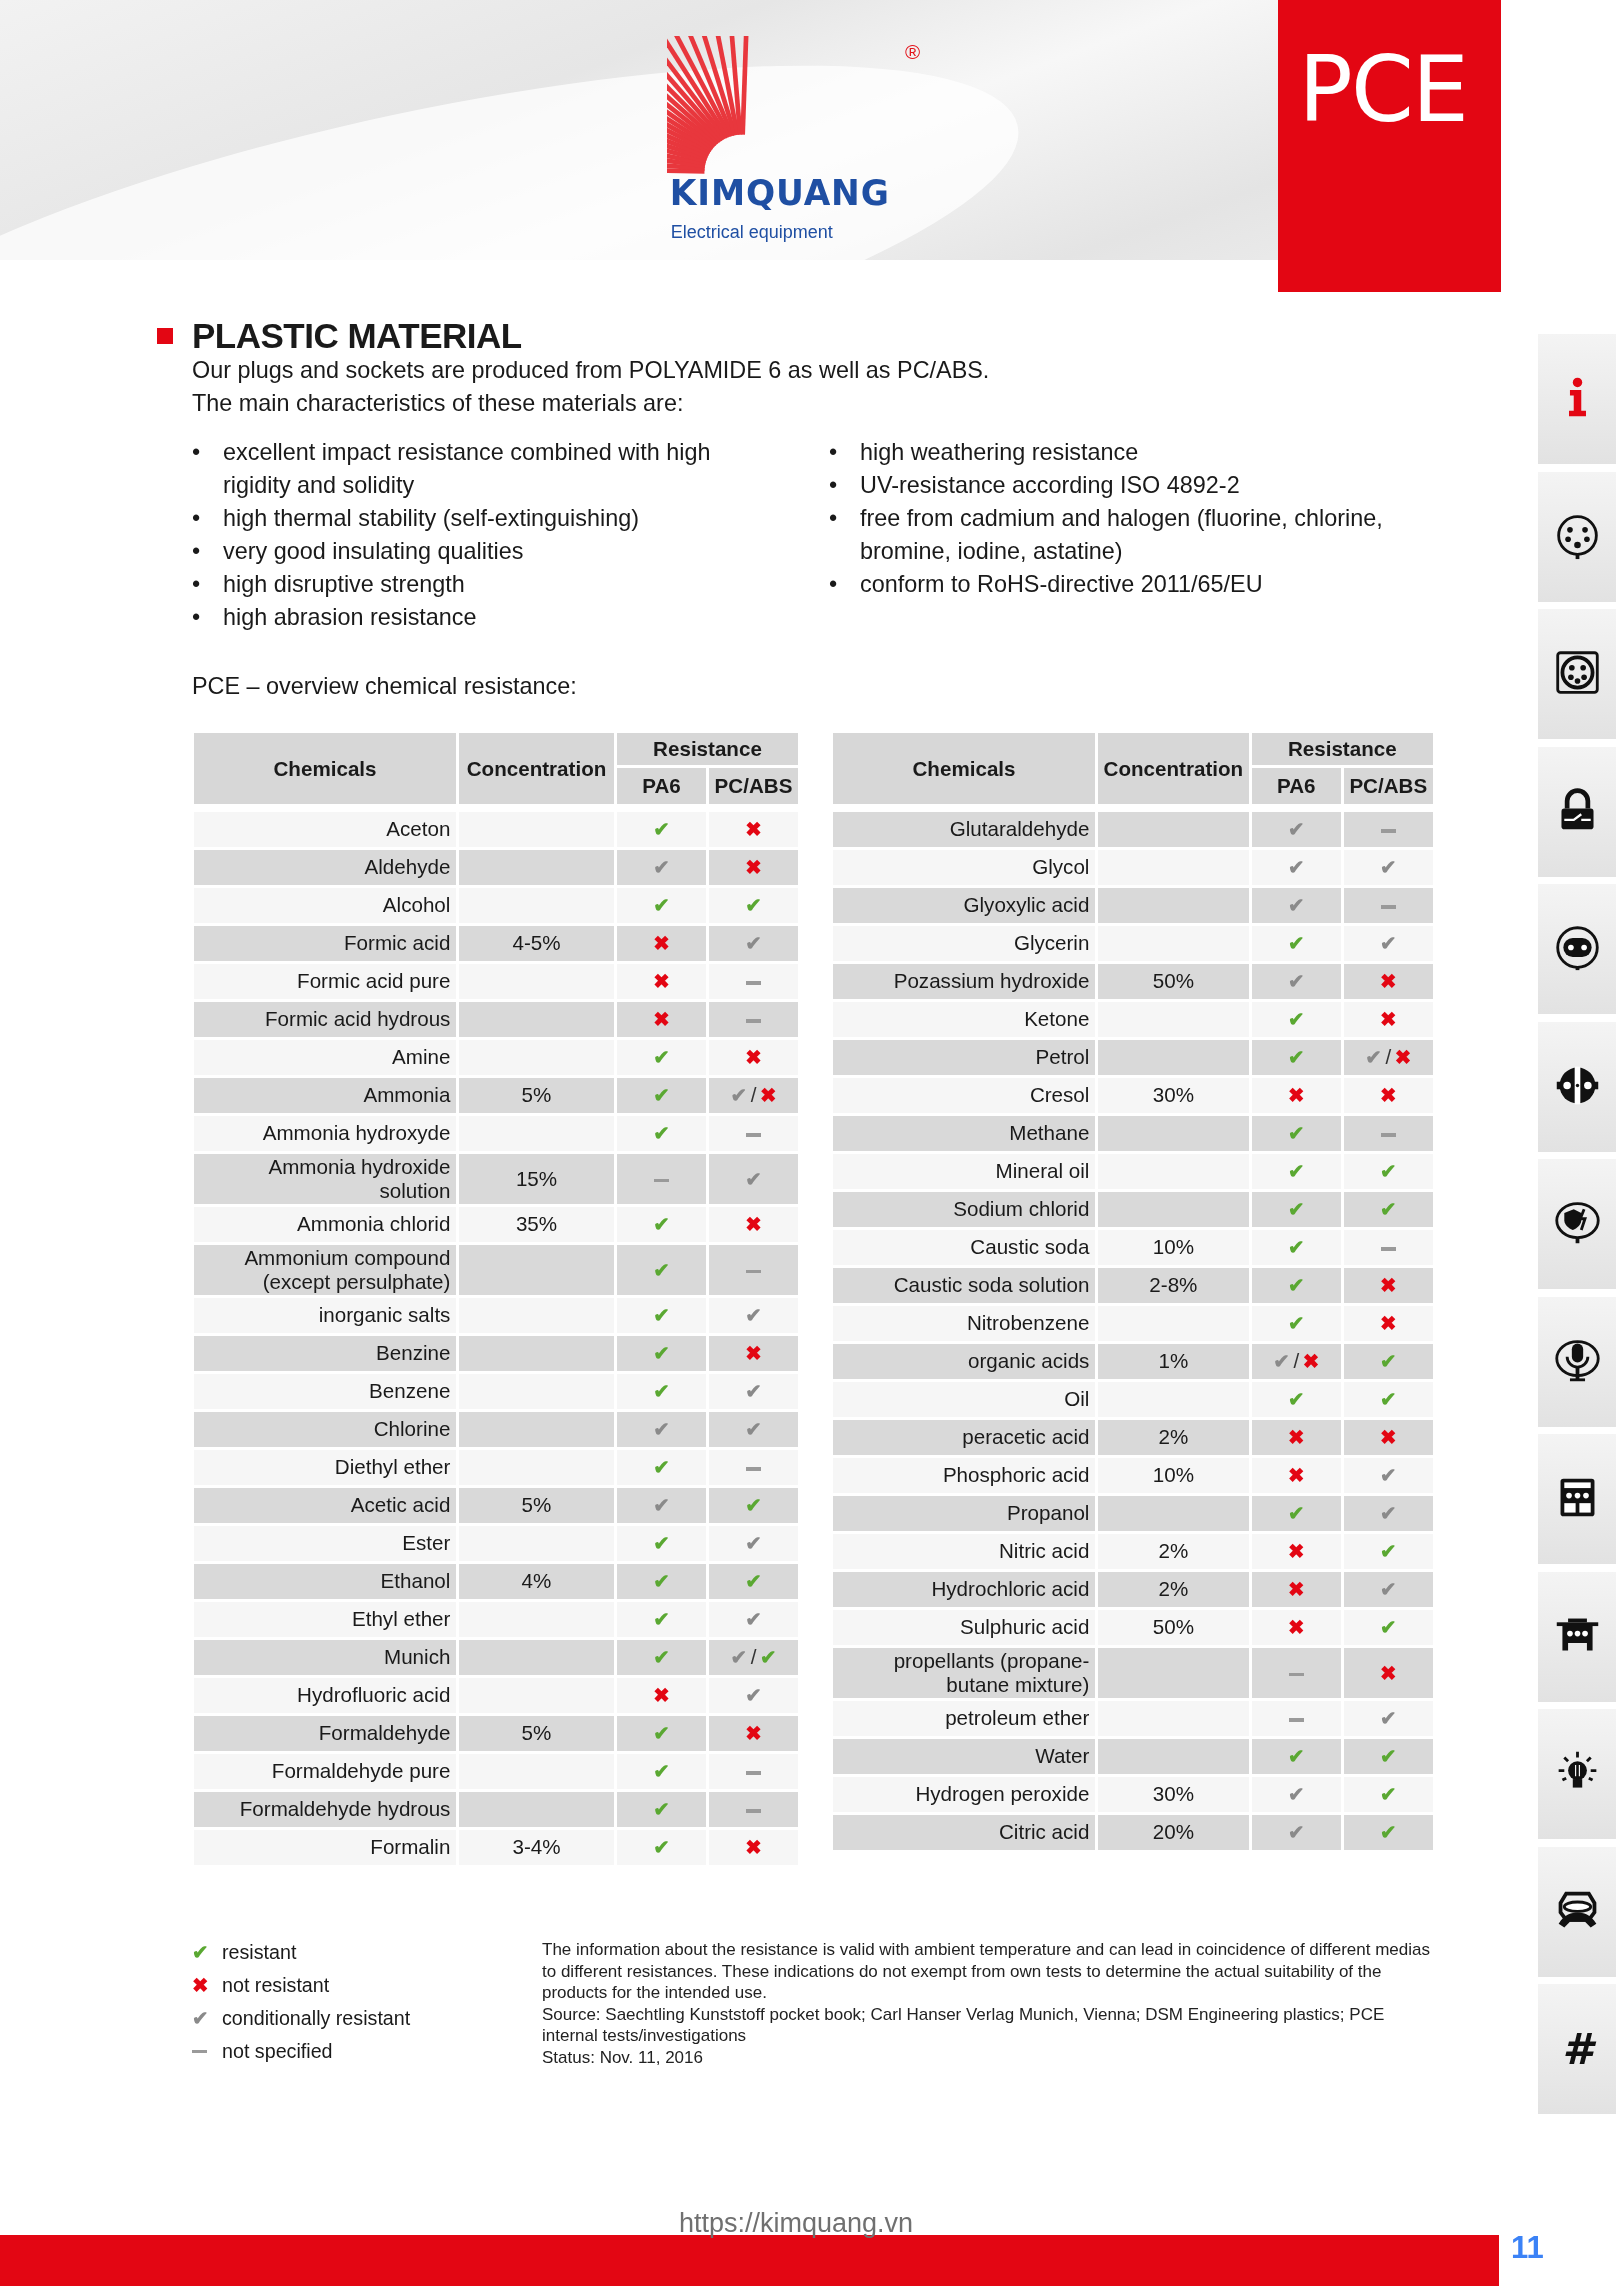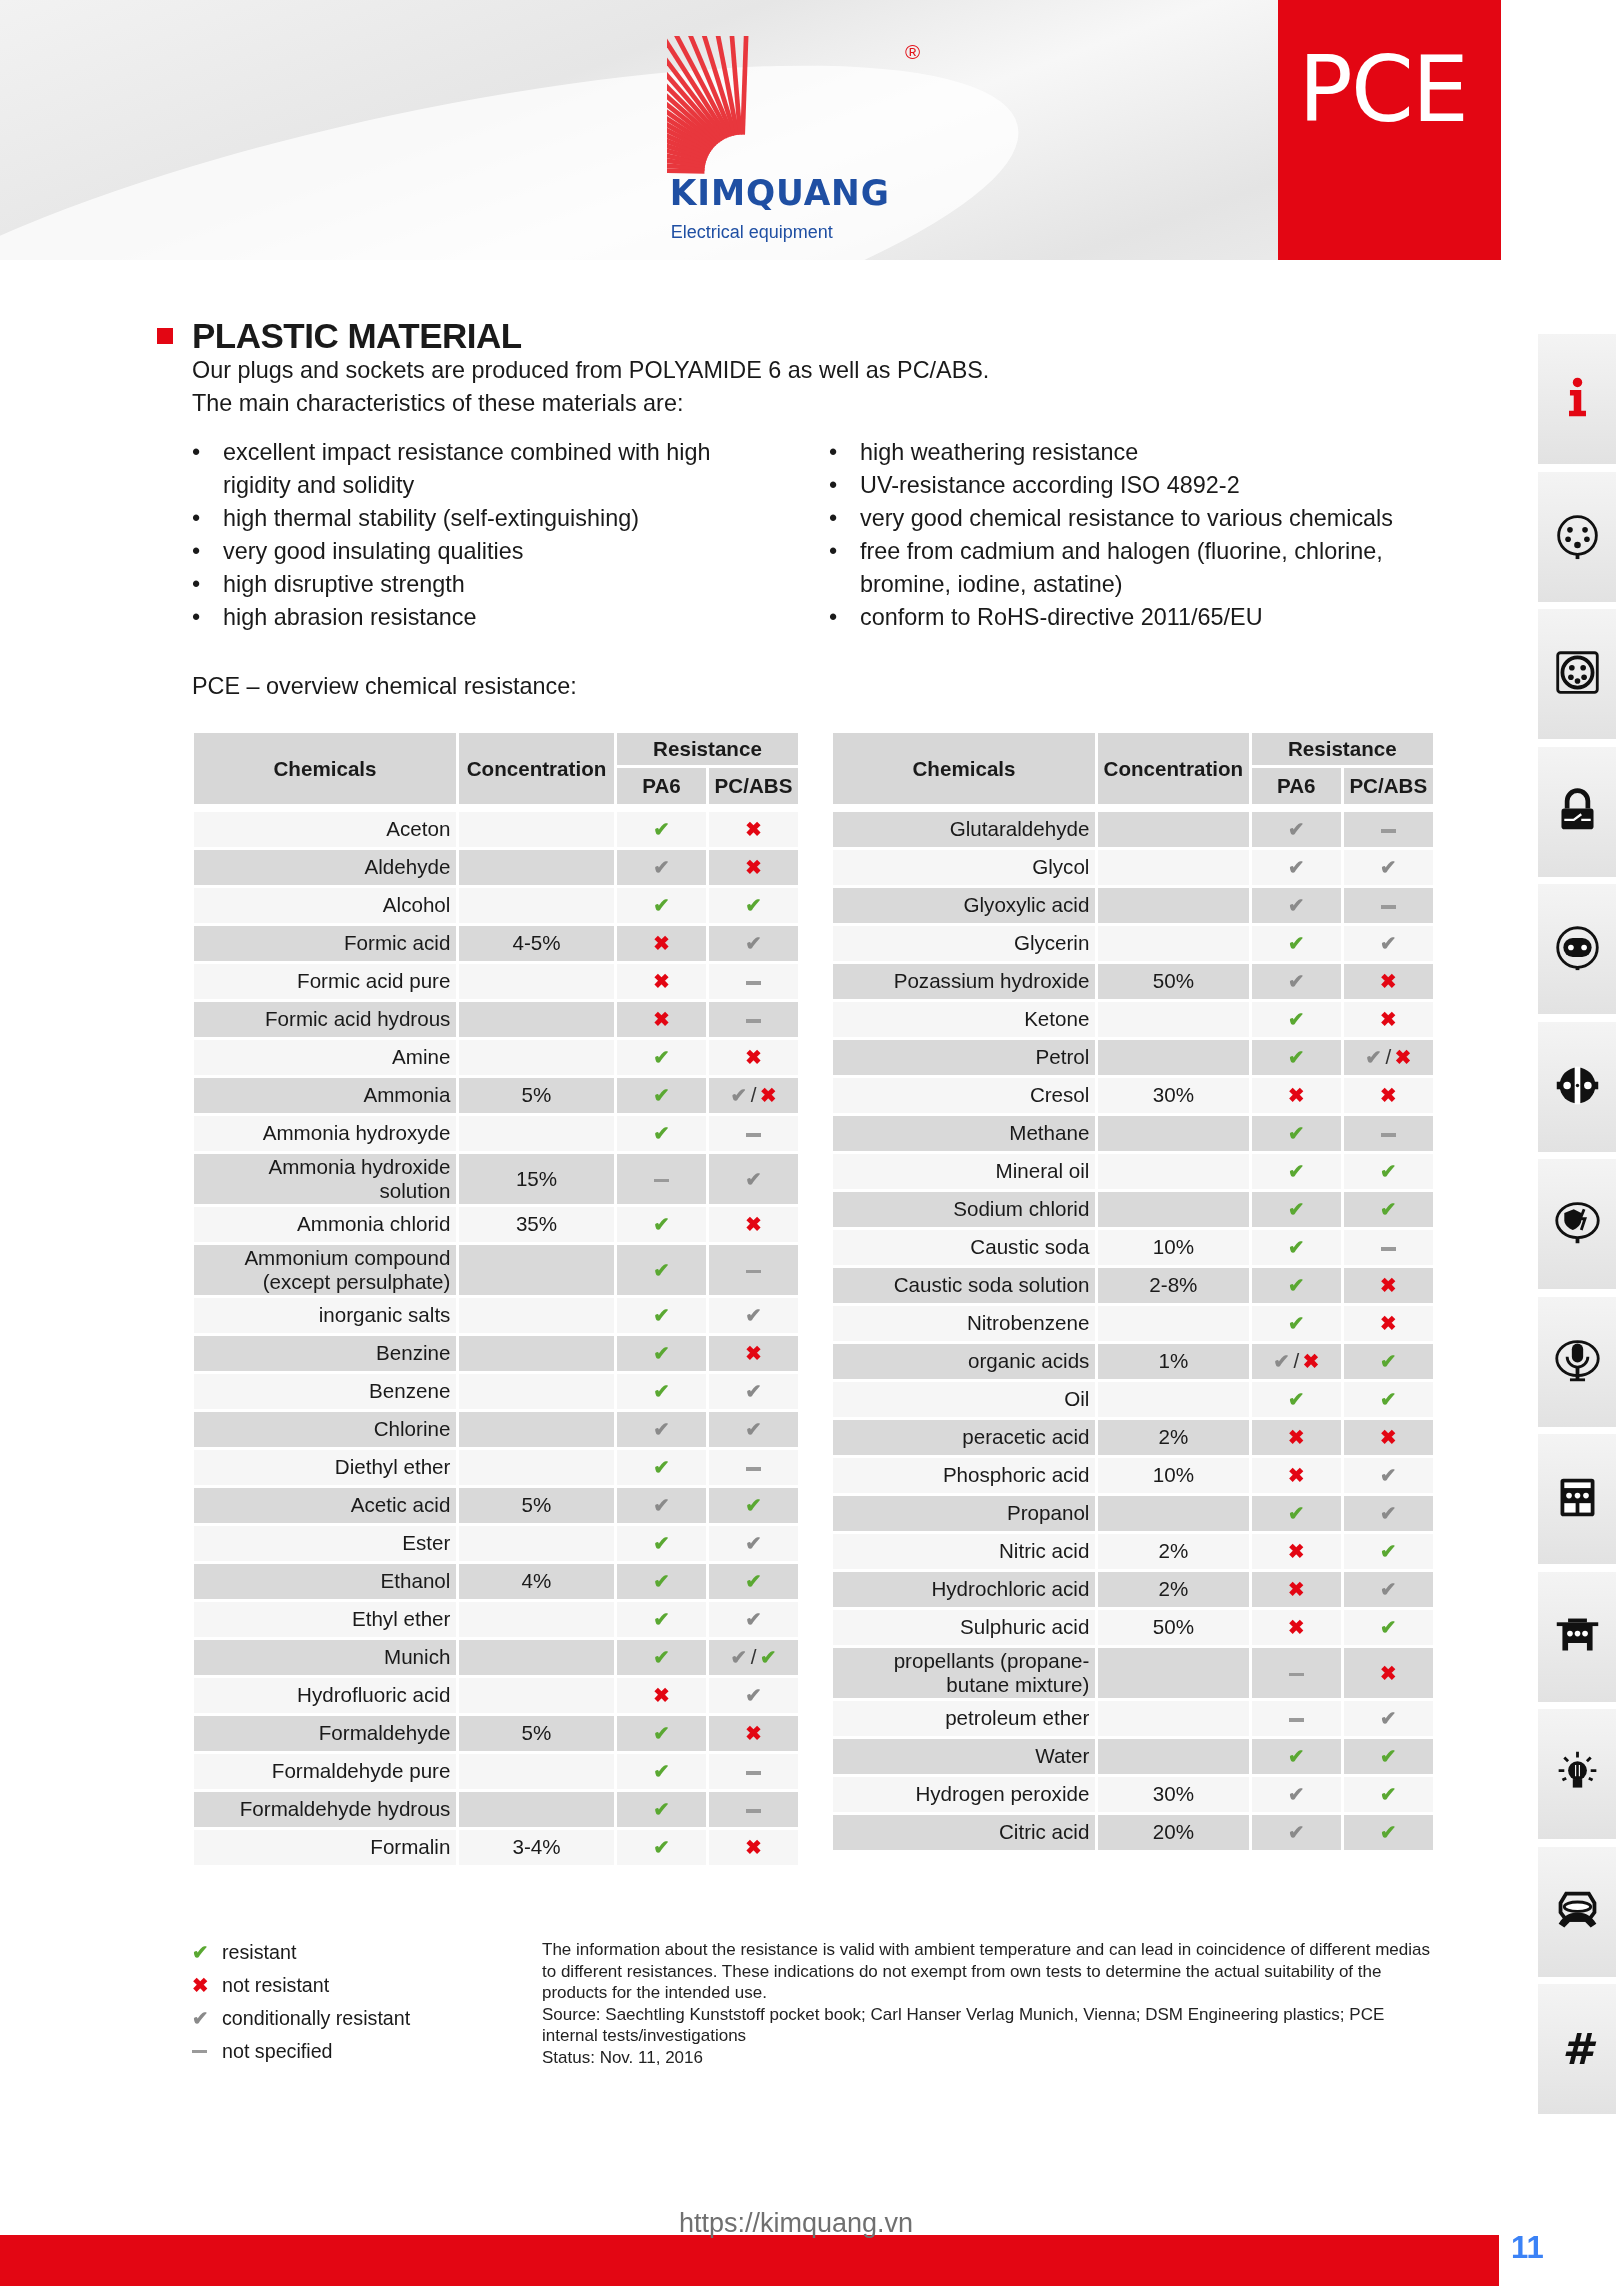--- a/index.html
+++ b/index.html
@@ -8,21 +8,21 @@
 
   .top-band { position: absolute; left: 0; top: 0; width: 1501px; height: 260px;
     background: linear-gradient(160deg, #f2f2f2 0%, #e6e6e6 35%, #f7f7f7 55%, #e4e4e4 80%, #efefef 100%); }
   .top-band::before { content: ""; position: absolute; left: -187px; top: 112px; width: 1218px; height: 281px;
     border-radius: 50%; background: rgba(255,255,255,0.75); transform: rotate(-12deg); }
   .logo { position: absolute; left: 667px; top: 36px; width: 281px; height: 201px; }
   .logo-text { position: absolute; left: 0; top: 137px; width: 281px; font-family: "DejaVu Sans", sans-serif;
     font-weight: bold; font-size: 35px; color: #1f4fa3; letter-spacing: 0.9px; transform: scaleX(0.98); }
   .logo-sub { position: absolute; left: 3.7px; top: 174px; font-size: 18px; color: #1f4fa3; margin-top: 12px; }
   .logo-reg { position: absolute; left: 238px; top: 3.7px; font-size: 20.6px; color: #e3141c; }
-  .brand-block { position: absolute; left: 1278px; top: 0; width: 223px; height: 260px; background: #e30613; }
+  .brand-block { position: absolute; left: 1278px; top: 0; width: 223px; height: 292px; background: #e30613; }
   .brand-text { position: absolute; left: 20.6px; top: 37px; font-family: "DejaVu Sans", sans-serif; font-size: 90px;
     color: #ffffff; letter-spacing: -1.9px; font-weight: normal; }
 
   .section-bullet { position: absolute; left: 157px; top: 328px; width: 16px; height: 16px; background: #e30613; }
   .section-title { position: absolute; left: 192px; top: 316px; font-size: 35px; font-weight: bold; letter-spacing: -0.5px; }
   .intro { position: absolute; left: 192px; top: 354px; font-size: 23.4px; line-height: 33px; }
   .bullets { position: absolute; top: 436px; font-size: 23.4px; line-height: 33px; list-style: none; }
   .bullets li { position: relative; padding-left: 31px; }
   .bullets li::before { content: "•"; position: absolute; left: 0; top: 0; }
   .bullets.left { left: 192px; width: 525px; }
@@ -115,21 +115,20 @@
 <ul class="bullets left">
   <li>excellent impact resistance combined with high rigidity and solidity</li>
   <li>high thermal stability (self-extinguishing)</li>
   <li>very good insulating qualities</li>
   <li>high disruptive strength</li>
   <li>high abrasion resistance</li>
 </ul>
 <ul class="bullets right">
   <li>high weathering resistance</li>
   <li>UV-resistance according ISO 4892-2</li>
-  <li>very good chemical resistance to various chemicals</li>
   <li>free from cadmium and halogen (fluorine, chlorine, bromine, iodine, astatine)</li>
   <li>conform to RoHS-directive 2011/65/EU</li>
 </ul>
 
 <div class="overview">PCE – overview chemical resistance:</div>
 
 <table class="chem left">
   <colgroup>
       <col style="width:262px">
       <col style="width:155px">

